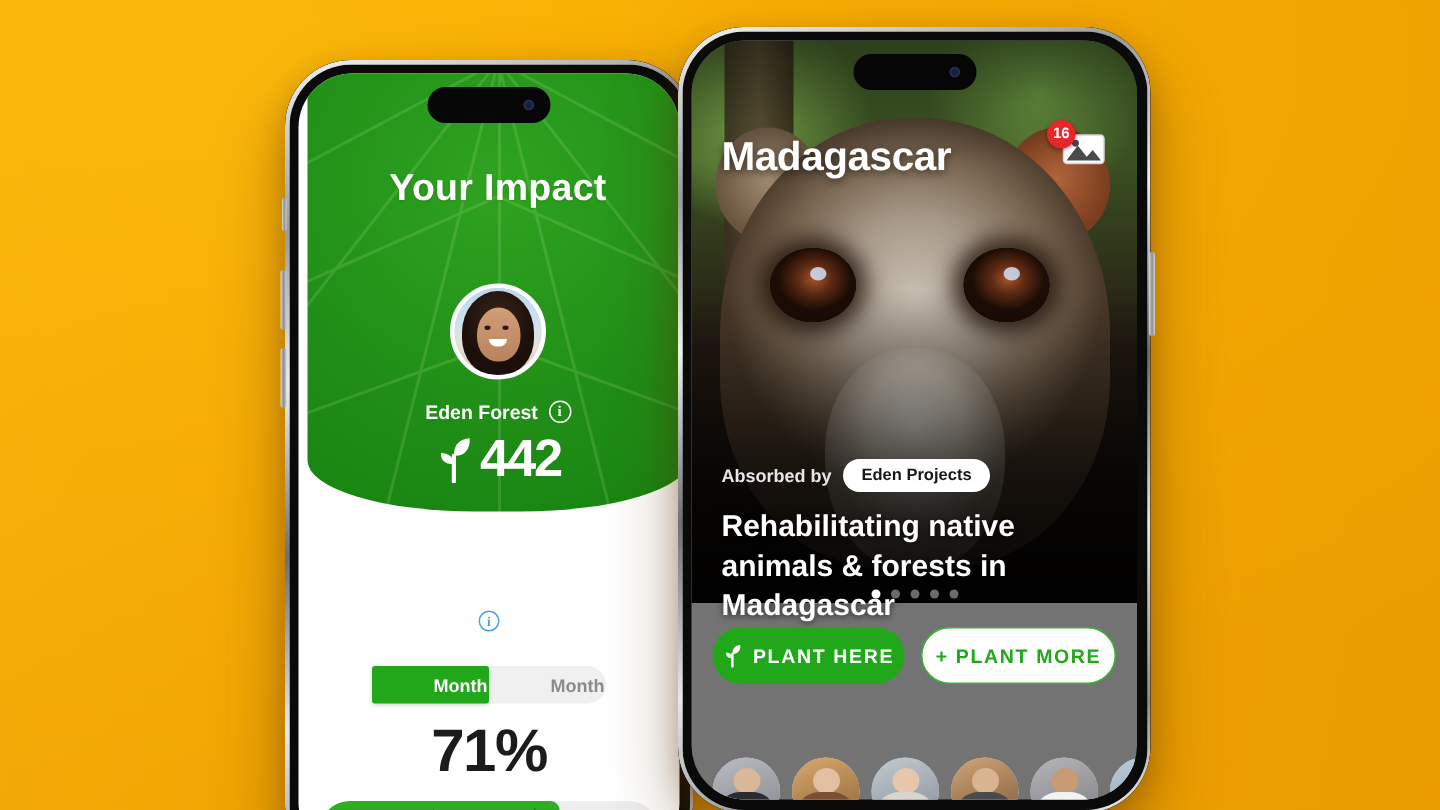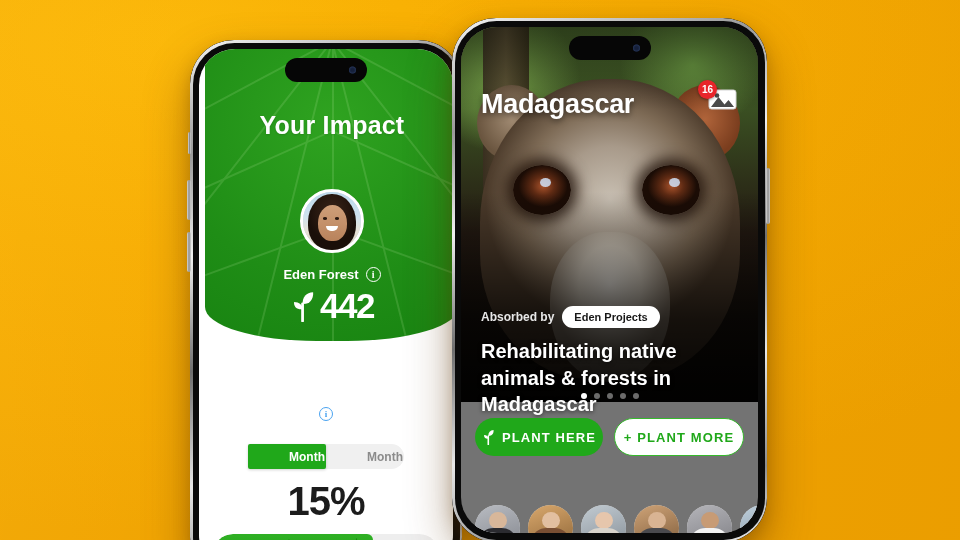--- a/index.html
+++ b/index.html
@@ -313,21 +313,21 @@
 
     <div class="carbon-title">
       <span class="info-circle">i</span>
     </div>
 
     <div class="seg">
       <div class="opt active">Month</div>
       <div class="opt">Month</div>
     </div>
 
-    <div class="pct">15%</div>
+    <div class="pct">71%</div>
 
     <div class="progress-wrap">
       <div class="progress-fill" style="width: 71%;">
         <svg class="hill" style="left:18px; top:4px;" width="22" height="10" viewBox="0 0 22 10">
             <path d="M1 10 L7 2 L12 10 Z M10 10 L15 4 L21 10 Z" fill="#0a5e06"></path>
           </svg>
         <svg class="hill" style="left:68px; top:3px;" width="26" height="11" viewBox="0 0 26 11">
             <path d="M1 11 L8 2 L14 11 Z M12 11 L18 4 L25 11 Z" fill="#0a5e06"></path>
           </svg>
         <svg class="sun" width="13" height="13" viewBox="0 0 13 13">

